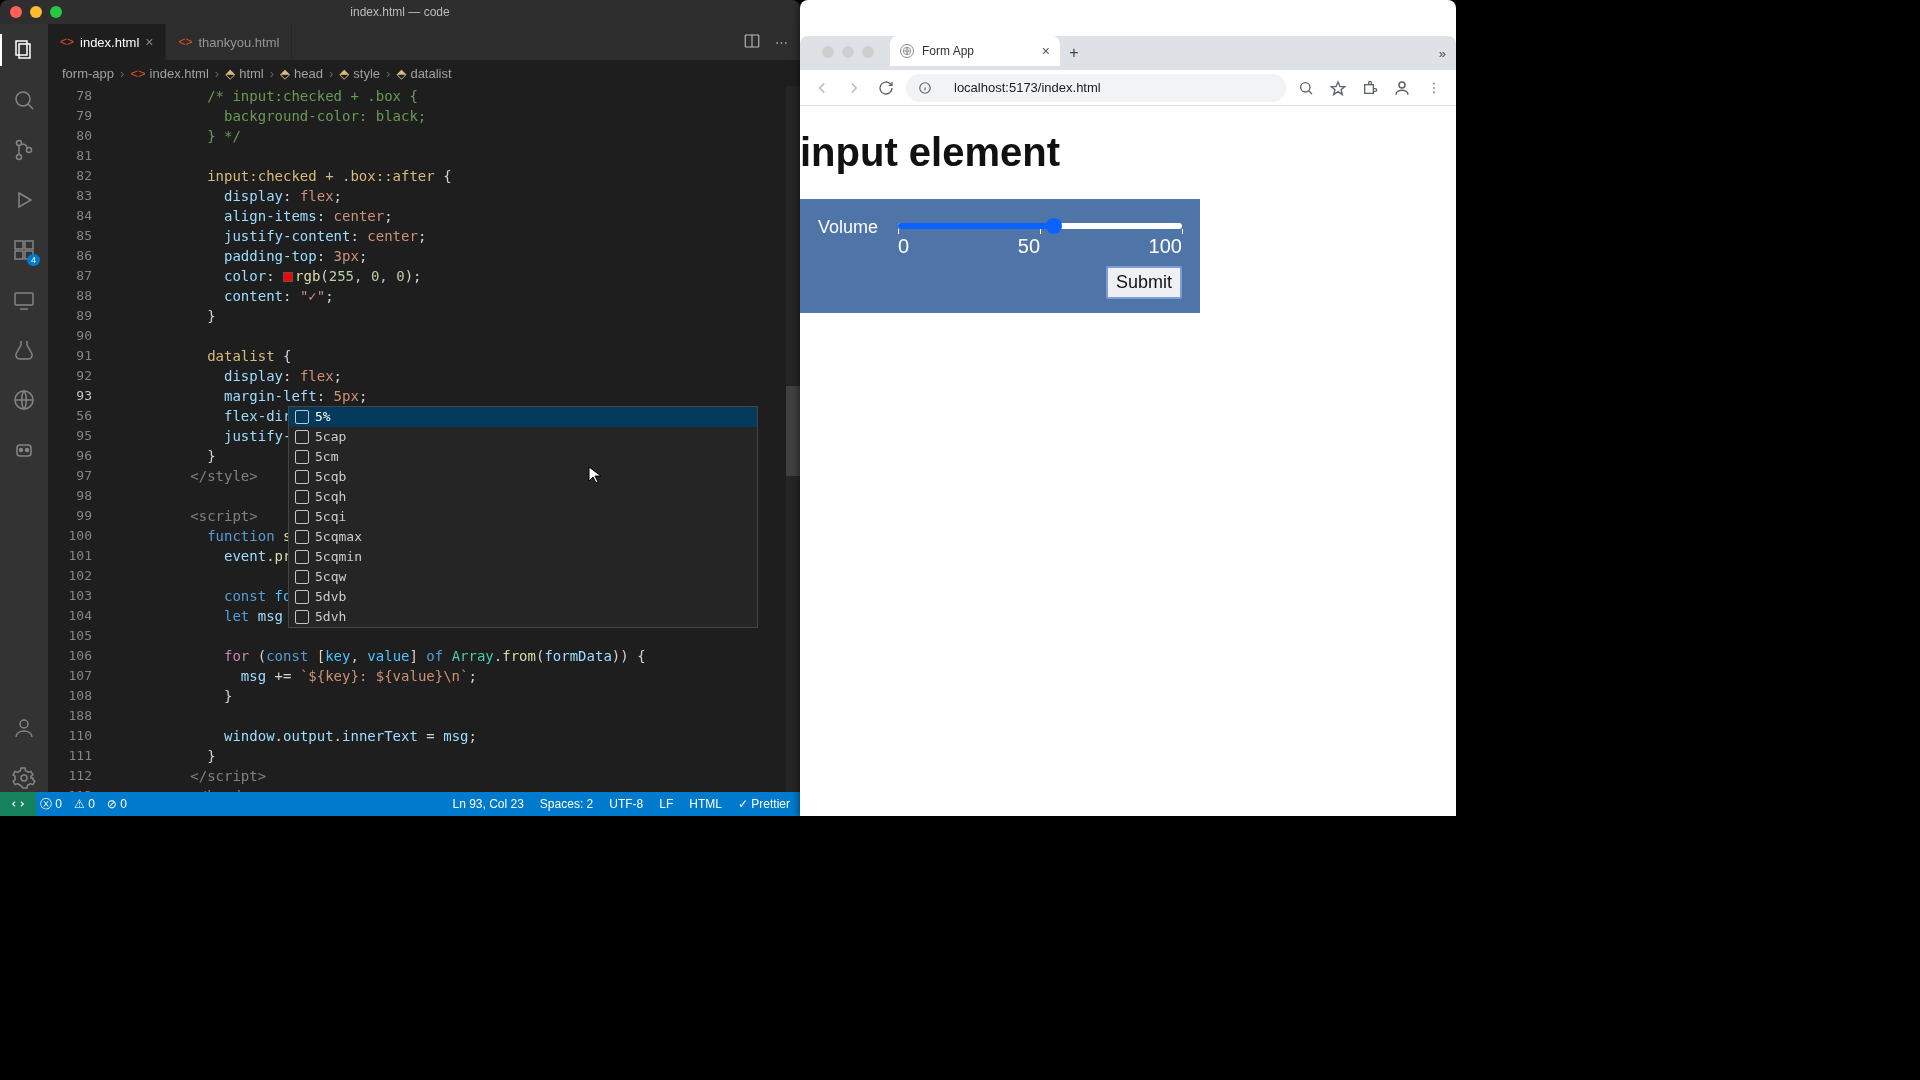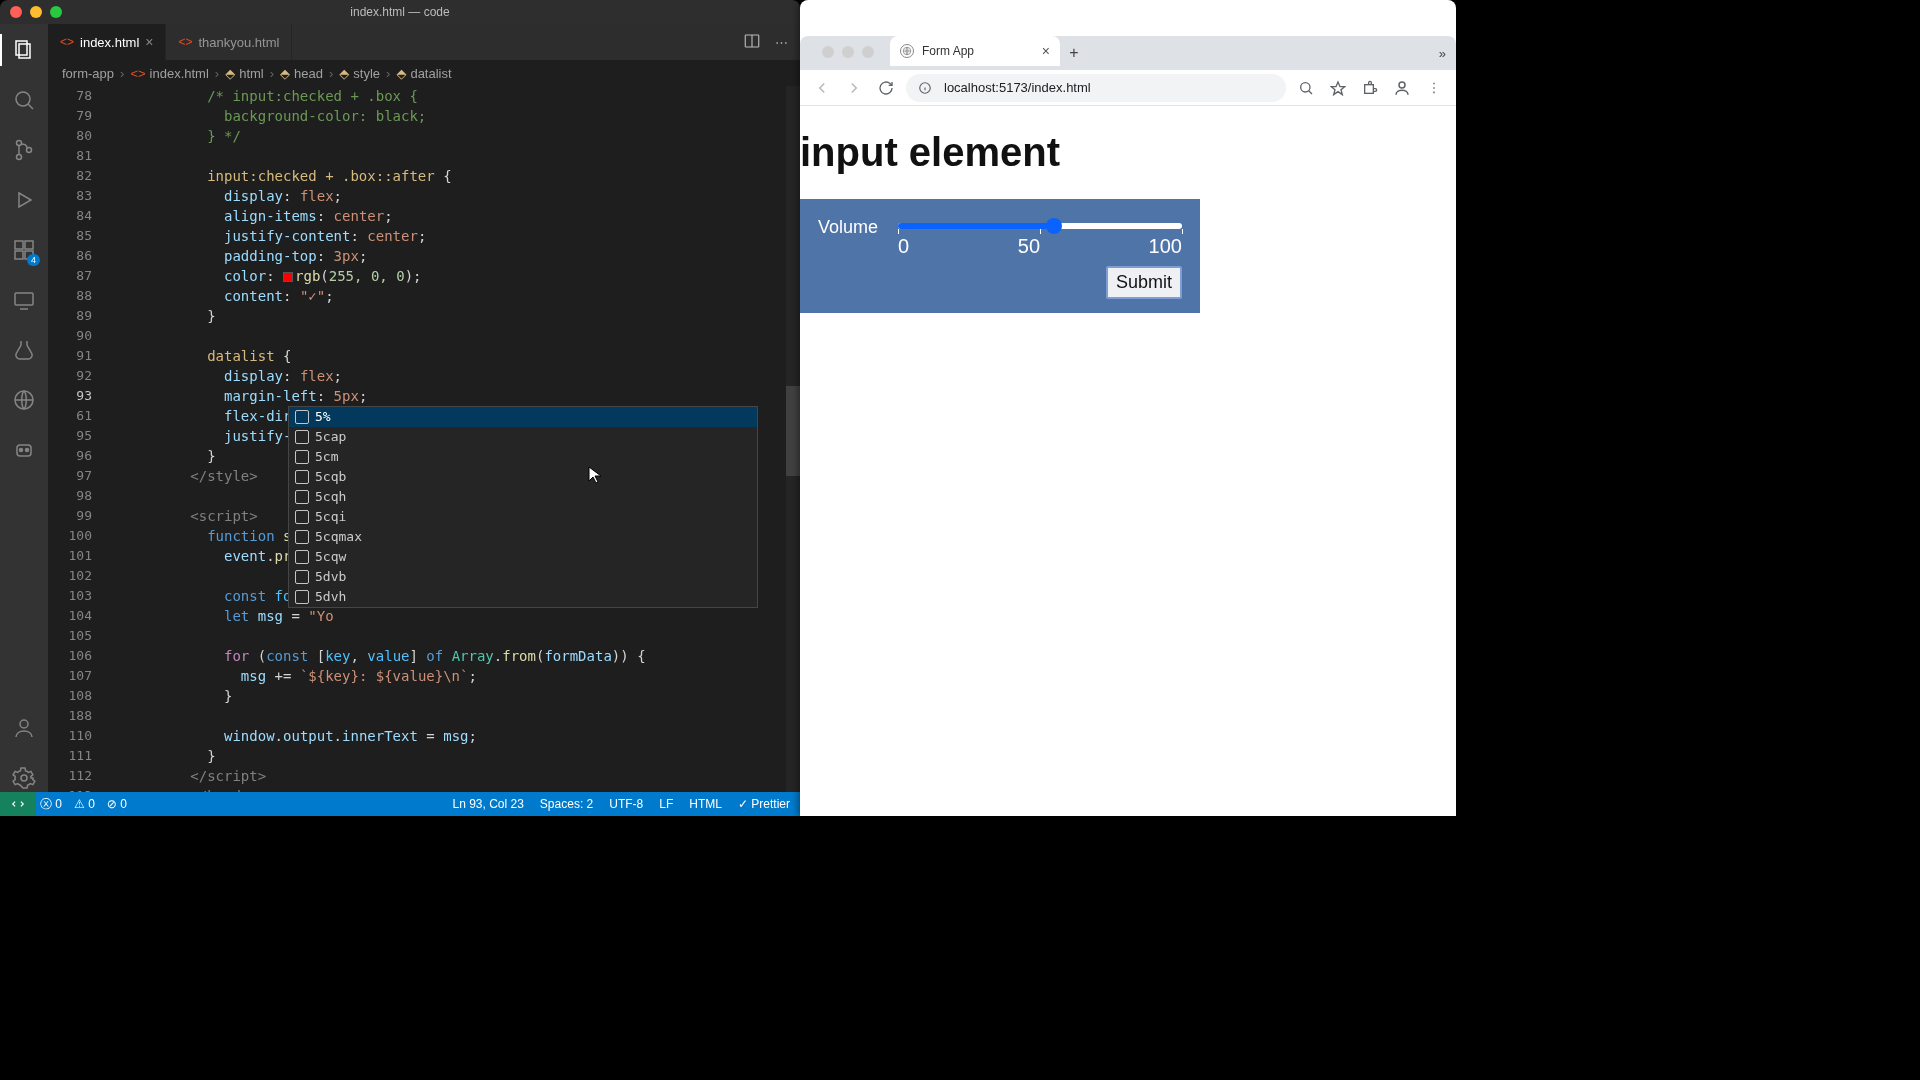--- a/index.html
+++ b/index.html
@@ -217,21 +217,21 @@
   .chrome-toolbar{
     height:36px;background:var(--chrome-toolbar);
     display:flex;align-items:center;gap:8px;padding:0 10px;
     border-bottom:1px solid #e3e3e3;
   }
   .tb-btn{width:24px;height:24px;display:flex;align-items:center;justify-content:center;color:#5f6368;border-radius:50%;}
   .tb-btn.disabled{color:#b9b9b9;}
   .urlbar{
     flex:1;height:28px;background:var(--chrome-urlbar);
     border-radius:14px;display:flex;align-items:center;
-    padding:0 12px;font-size:13px;color:#5f6368;gap:12px;
+    padding:0 12px;font-size:13px;color:#5f6368;gap:22px;
   }
   .urlbar .urltxt{color:#202124;}
   .chrome-page{
     height:calc(100% - 34px - 36px);
     background:#fff; overflow:auto;
     display:flex;flex-direction:column;align-items:flex-start;
     padding-top:24px;
   }
   .page-title{
     font-size:40px;font-weight:800;color:#111;
@@ -401,21 +401,21 @@
             <div>84</div>
             <div>85</div>
             <div>86</div>
             <div>87</div>
             <div>88</div>
             <div>89</div>
             <div>90</div>
             <div>91</div>
             <div>92</div>
             <div class="current">93</div>
-            <div>61</div>
+            <div>56</div>
             <div>95</div>
             <div>96</div>
             <div>97</div>
             <div>98</div>
             <div>99</div>
             <div>100</div>
             <div>101</div>
             <div>102</div>
             <div>103</div>
             <div>104</div>
@@ -454,20 +454,24 @@
             <div class="suggest-row">
               <span class="sicon"></span>
               <span>5cqi</span>
             </div>
             <div class="suggest-row">
               <span class="sicon"></span>
               <span>5cqmax</span>
             </div>
             <div class="suggest-row">
               <span class="sicon"></span>
+              <span>5cqmin</span>
+            </div>
+            <div class="suggest-row">
+              <span class="sicon"></span>
               <span>5cqw</span>
             </div>
             <div class="suggest-row">
               <span class="sicon"></span>
               <span>5dvb</span>
             </div>
             <div class="suggest-row">
               <span class="sicon"></span>
               <span>5dvh</span>
             </div>

